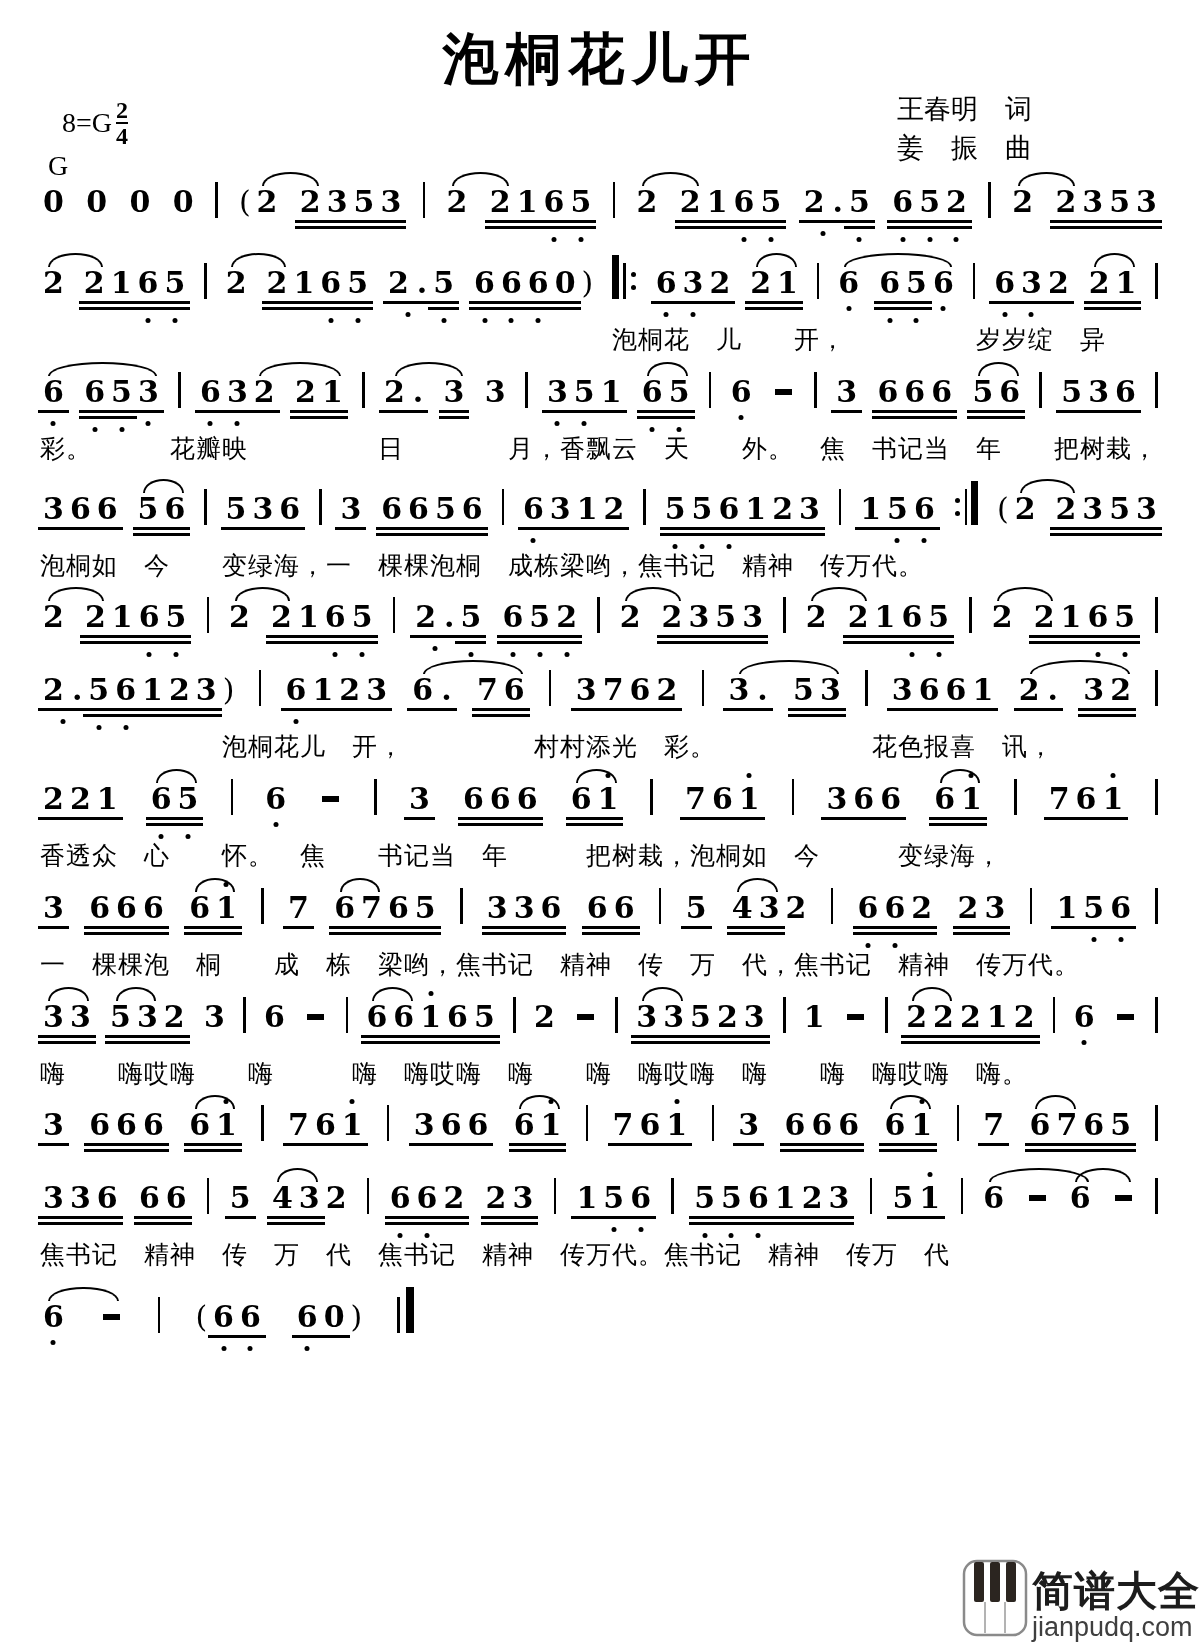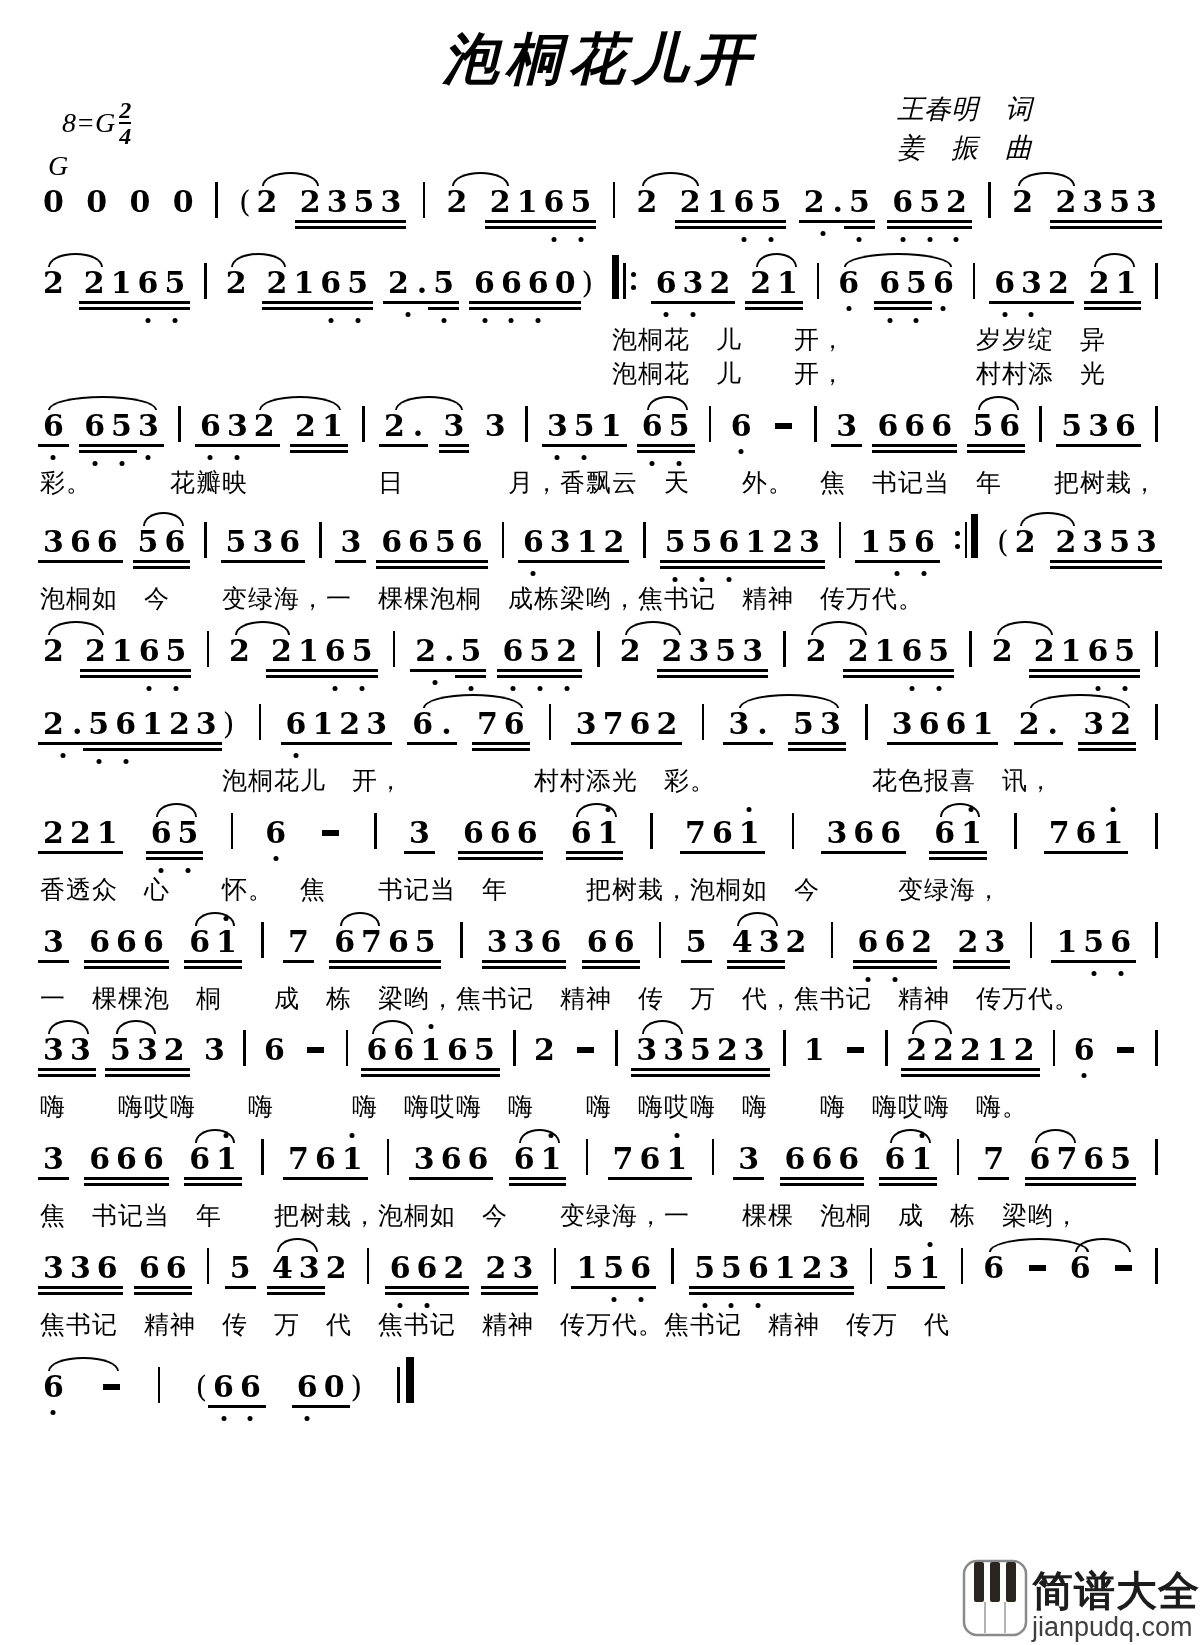--- a/index.html
+++ b/index.html
@@ -1,20 +1,20 @@
 <!DOCTYPE html>
 <html><head>
 <meta charset="utf-8">
 <style>
   html,body{margin:0;padding:0;background:#e8e8e8;}
   .page{position:relative;width:1200px;height:1645px;margin:0 auto;background:#ffffff;
         overflow:hidden;box-sizing:border-box;padding:14px 40px 0;color:#000;
         font-family:"Liberation Serif","DejaVu Serif",serif;}
   
-  .hdr{position:relative;height:168px;font-style:italic;}
+  .hdr{position:relative;height:168px;}
   .title{text-align:center;font-size:56px;font-weight:900;letter-spacing:7px;padding-top:8px;}
   .credits{position:absolute;right:128px;top:76px;font-size:27px;line-height:1.45;text-align:left;}
   .keysig{position:absolute;left:22px;top:84px;font-size:28px;display:flex;align-items:center;gap:4px;}
   .frac{display:inline-flex;flex-direction:column;line-height:1;font-size:24px;text-align:center;font-weight:700;}
   .frac .den{border-top:2px solid #000;}
   .chord{position:absolute;left:8px;top:136px;font-size:28px;}
   
   .system{position:relative;margin-bottom:15px;}
   .line{display:flex;justify-content:space-between;align-items:flex-end;margin-bottom:2px;}
   .line.nojust{justify-content:flex-start;gap:30px;}
@@ -204,21 +204,20 @@
             <span class="tk">3<i class="ul" style="bottom: -5px;"></i><i class="odot" style="bottom: -18px;"></i></span>
             <span class="tk">2<i class="ul" style="bottom: -5px;"></i></span>
           </span>
           <span class="cell">
             <span class="tk">2<i class="ul" style="bottom: -5px;"></i><i class="ul" style="bottom: -11px;"></i></span>
             <span class="tk">1<i class="ul" style="bottom: -5px;"></i><i class="ul" style="bottom: -11px;"></i></span>
           </span>
           <span class="bar"></span>
         </div>
         <div class="lyr">　　　　　　　　　　　　　　　　　　　　　　泡桐花　儿　　开，　　　　　岁岁绽　异</div>
-        <div class="lyr">　　　　　　　　　　　　　　　　　　　　　　泡桐花　儿　　开，　　　　　村村添　光</div>
         <i class="slur" style="left: 8.4625px; width: 50.7625px; top: -2px;"></i>
         <i class="slur" style="left: 191.15px; width: 50.7625px; top: -2px;"></i>
         <i class="slur" style="left: 715.697px; width: 36.825px; top: -2px;"></i>
         <i class="slur" style="left: 803.822px; width: 104.513px; top: -2px;"></i>
         <i class="slur" style="left: 1054.2px; width: 36.825px; top: -2px;"></i>
       </div>
       <div class="system">
         <div class="line">
           <span class="cell">
             <span class="tk">6<i class="ul" style="bottom: -5px;"></i><i class="odot" style="bottom: -18px;"></i></span>
@@ -738,21 +737,20 @@
             <span class="tk">7<i class="ul" style="bottom: -5px;"></i></span>
           </span>
           <span class="cell">
             <span class="tk">6<i class="ul" style="bottom: -5px;"></i><i class="ul" style="bottom: -11px;"></i></span>
             <span class="tk">7<i class="ul" style="bottom: -5px;"></i><i class="ul" style="bottom: -11px;"></i></span>
             <span class="tk">6<i class="ul" style="bottom: -5px;"></i><i class="ul" style="bottom: -11px;"></i></span>
             <span class="tk">5<i class="ul" style="bottom: -5px;"></i><i class="ul" style="bottom: -11px;"></i></span>
           </span>
           <span class="bar"></span>
         </div>
-        <div class="lyr">焦　书记当　年　　把树栽，泡桐如　今　　变绿海，一　　棵棵　泡桐　成　栋　梁哟，</div>
         <i class="slur" style="left: 154.588px; width: 36.825px; top: -10px;"></i>
         <i class="slur" style="left: 479.15px; width: 36.825px; top: -10px;"></i>
         <i class="slur" style="left: 849.9px; width: 36.825px; top: -10px;"></i>
         <i class="slur" style="left: 994.962px; width: 36.825px; top: -10px;"></i>
       </div>
       <div class="system">
         <div class="line">
           <span class="cell">
             <span class="tk">3<i class="ul" style="bottom: -5px;"></i><i class="ul" style="bottom: -11px;"></i></span>
             <span class="tk">3<i class="ul" style="bottom: -5px;"></i><i class="ul" style="bottom: -11px;"></i></span>

